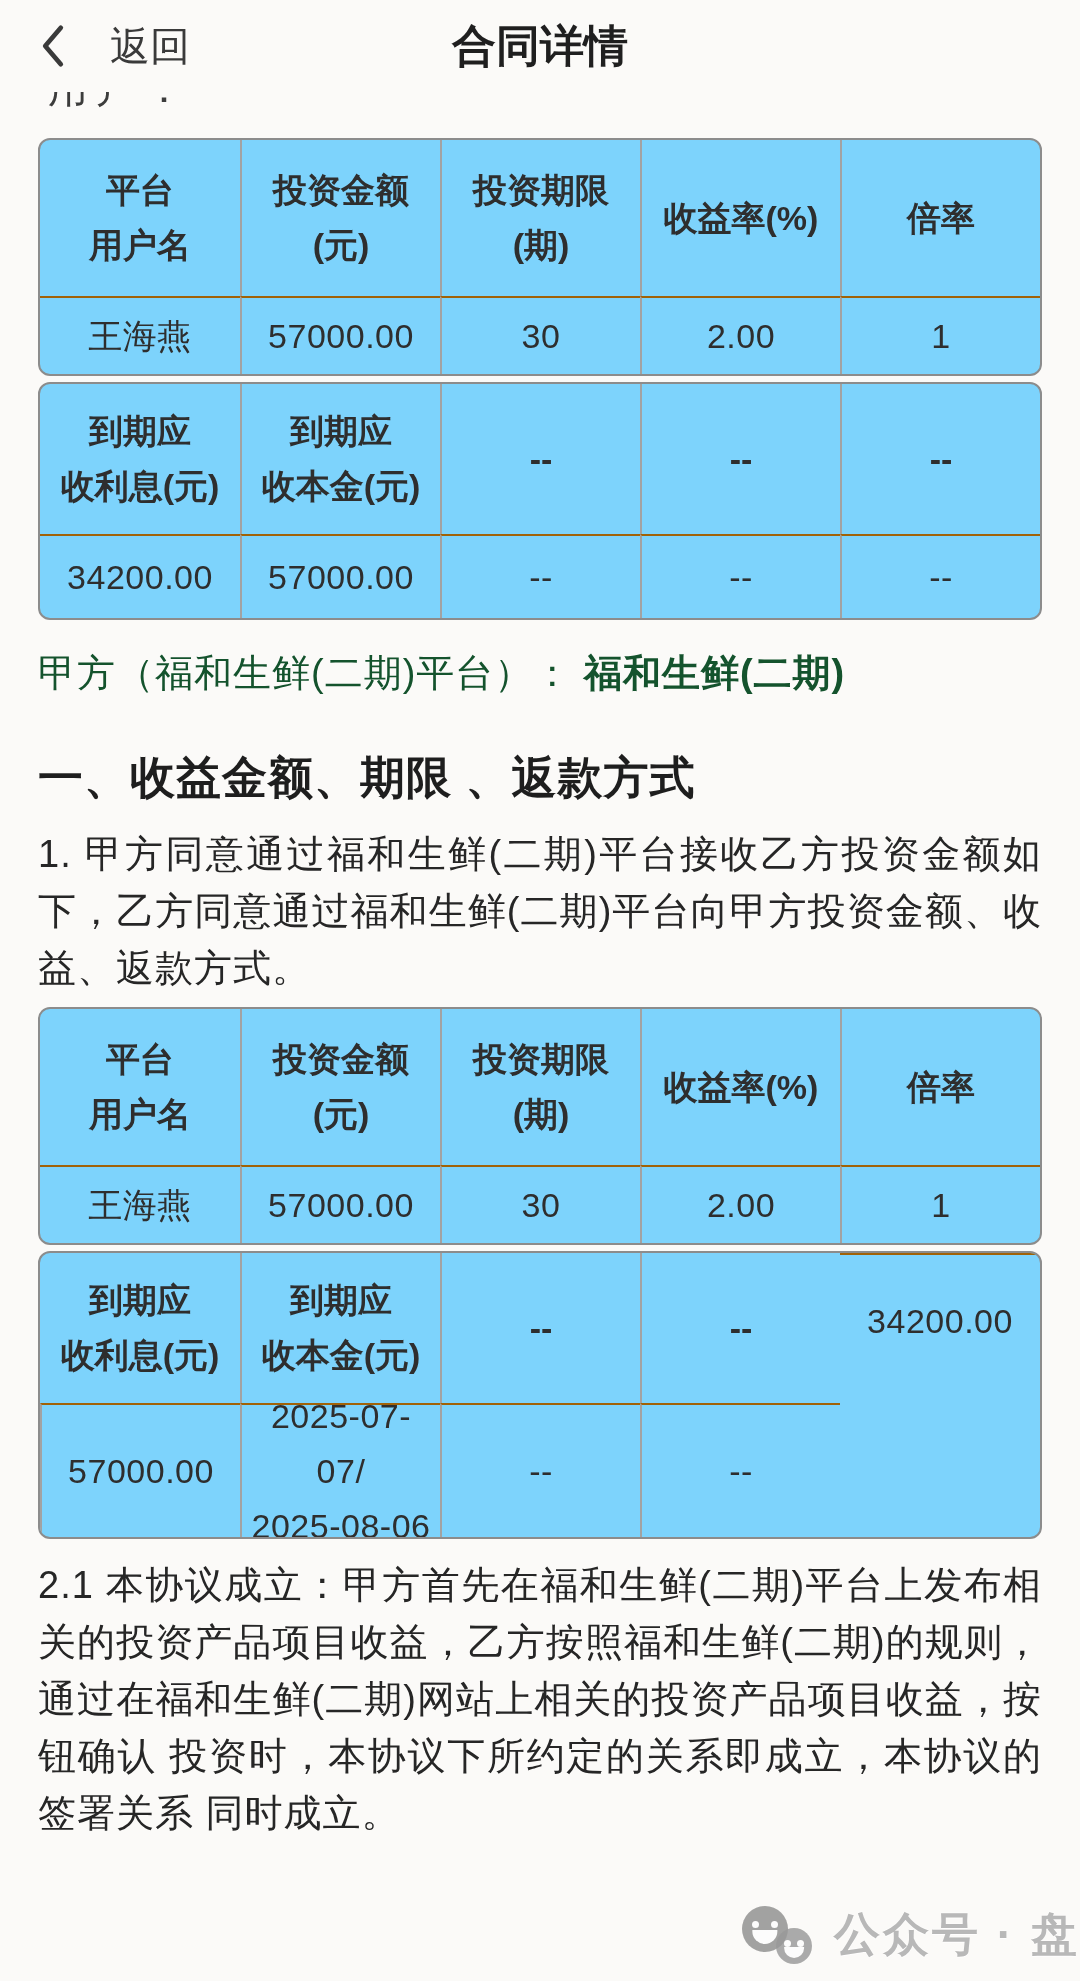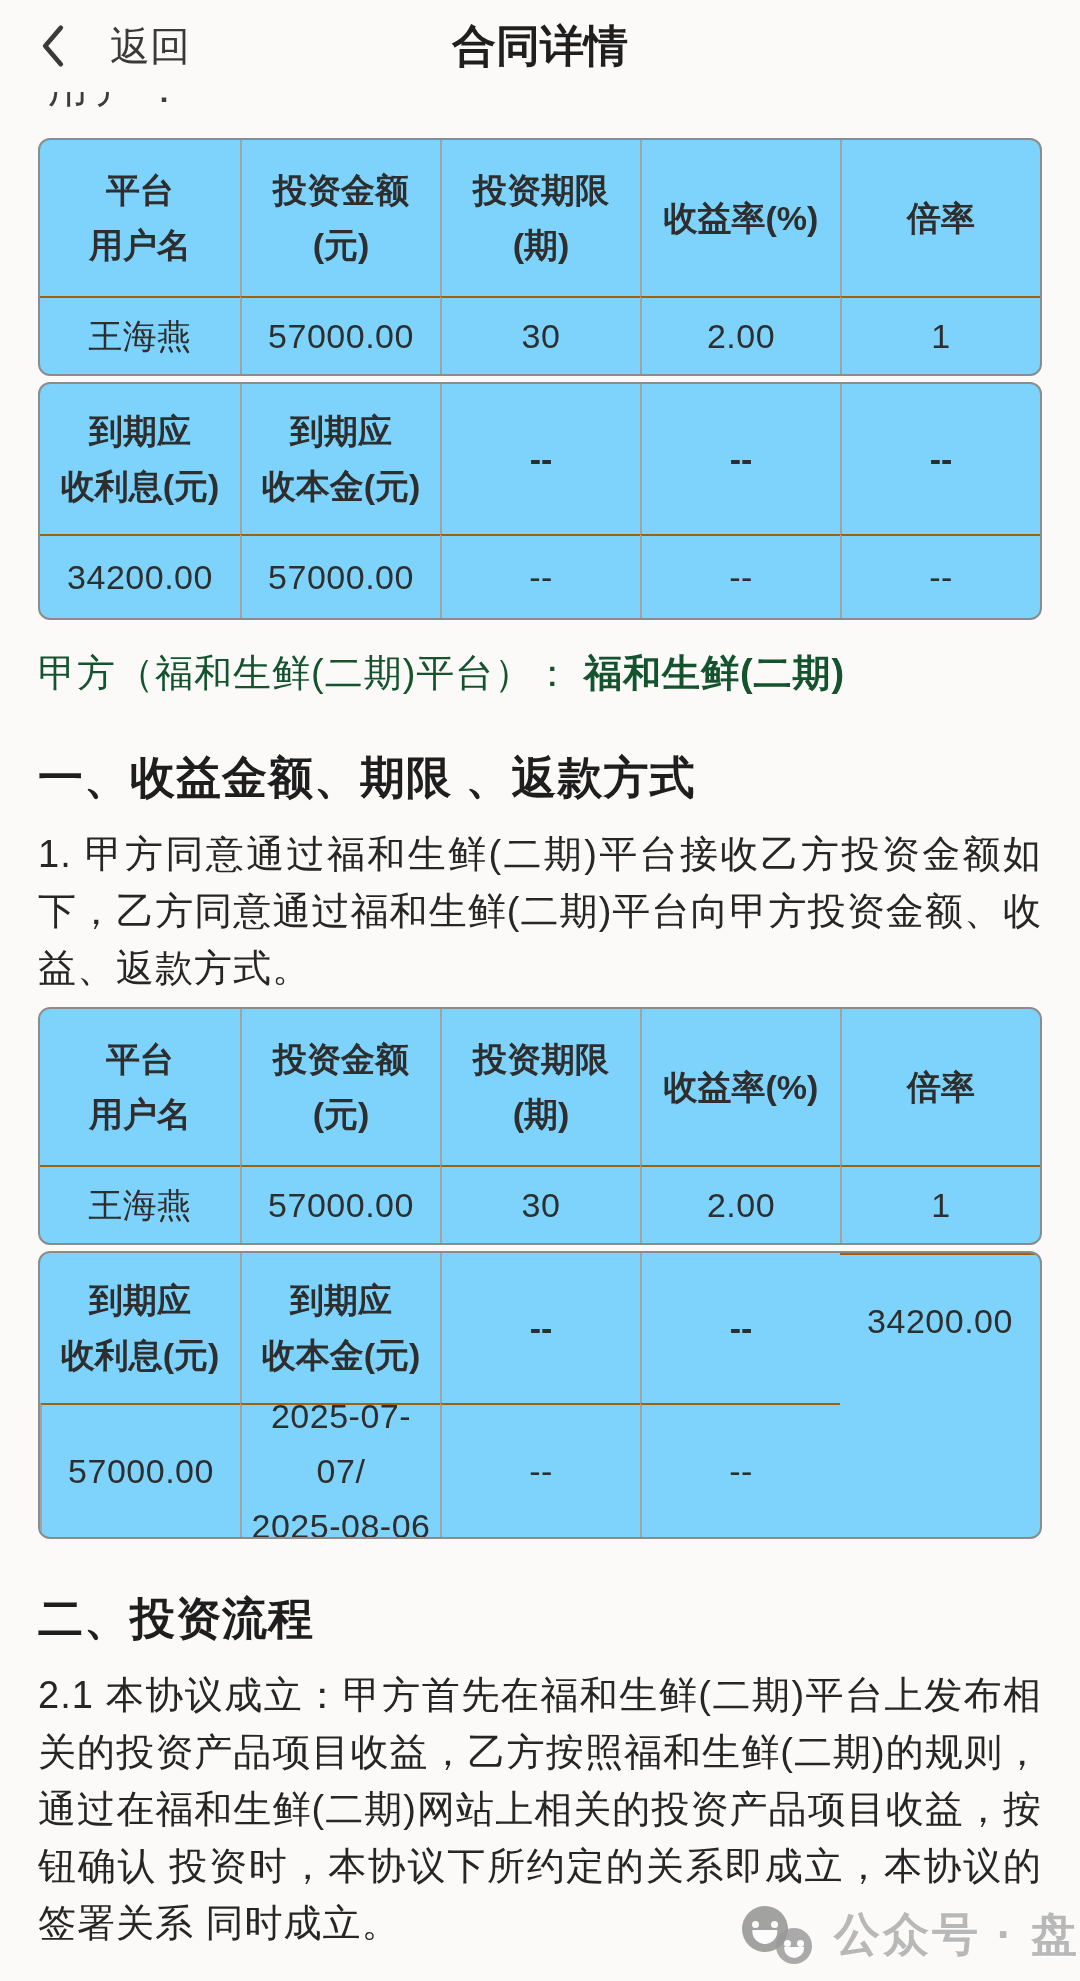--- a/index.html
+++ b/index.html
@@ -238,21 +238,20 @@
       <div class="cell hcell">--</div>
       <div class="cell hcell">--</div>
       <div class="cell dcell first">34200.00</div>
       <div class="cell dcell">57000.00</div>
       <div class="cell dcell">2025-07-07/
 2025-08-06</div>
       <div class="cell dcell">--</div>
       <div class="cell dcell">--</div>
     </div>
 
-  <div class="heading">二、投资流程</div>
   <p class="para para-after-heading">2.1 本协议成立：甲方首先在福和生鲜(二期)平台上发布相关的投资产品项目收益，乙方按照福和生鲜(二期)的规则，通过在福和生鲜(二期)网站上相关的投资产品项目收益，按钮确认 投资时，本协议下所约定的关系即成立，本协议的签署关系 同时成立。</p>
 
 </div>
 
 <div class="watermark">
   <div class="wm-icons">
     <div class="wm-face big">
       <div class="eye l"></div>
         <div class="eye r"></div>
         <div class="mouth"></div>

